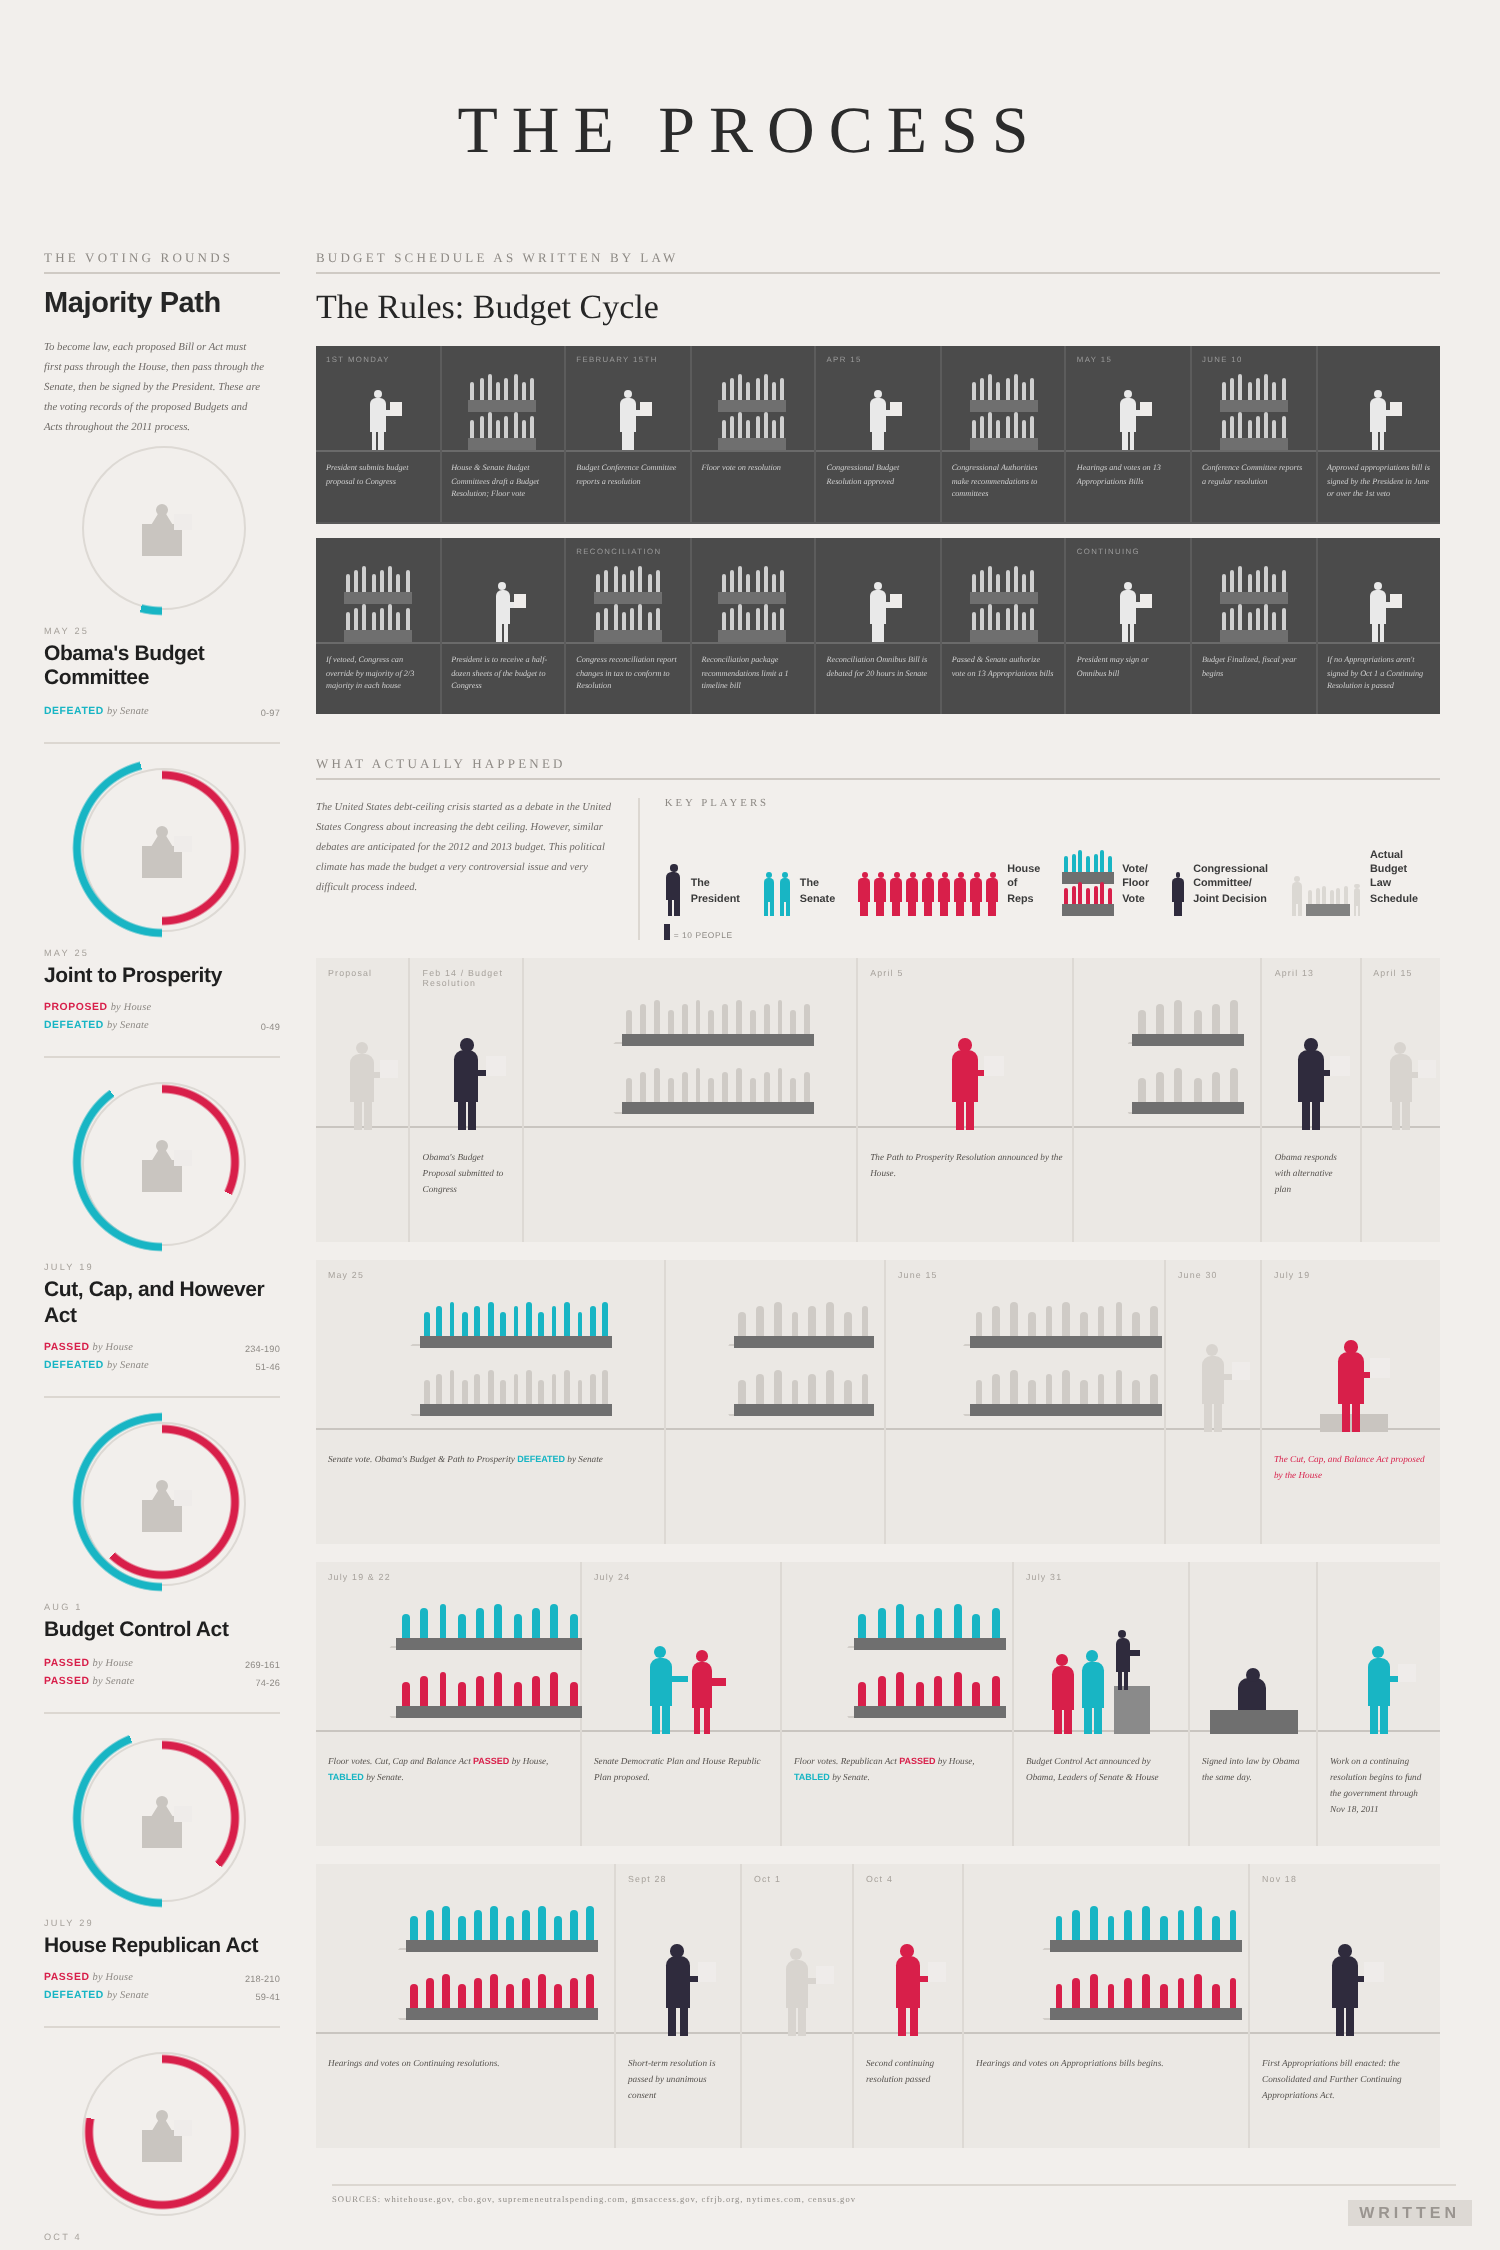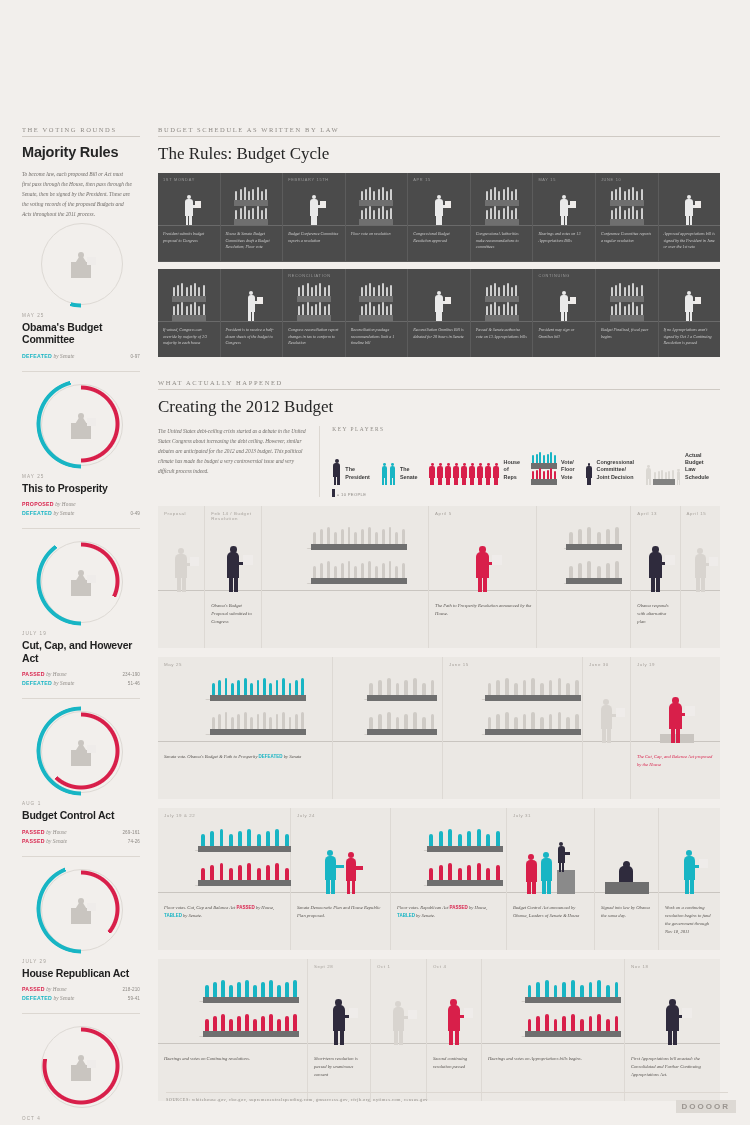--- a/index.html
+++ b/index.html
@@ -128,24 +128,25 @@
     position:absolute;right:14px;bottom:12px;
     font-size:8px;letter-spacing:2px;color:#9a9590;font-weight:bold;
     background:#ddd9d4;padding:2px 6px;
   }
 </style>
 </head>
 <body>
 
 <div class="page">
 
+  <div class="main-title">THE PROCESS</div>
 
   <div class="left">
     <div class="kicker">THE VOTING ROUNDS</div>
-    <div class="sect-title">Majority Rules</div>
+    <div class="sect-title">Majority Path</div>
     <div class="intro">To become law, each proposed Bill or Act must first pass through the House, then pass through the Senate, then be signed by the President. These are the voting records of the proposed Budgets and Acts throughout the 2011 process.</div>
     <div id="rounds-host">
         <div class="round">
           <div class="donut-wrap">
             <div class="donut" style="border:1px solid #ddd9d4;"></div>
             <div class="donut" style="left:14px;top:-1px;width:90px;height:90px;background:conic-gradient(from 180deg,#18b5c4 0deg 14.4deg, transparent 14.4deg 360deg);-webkit-mask:radial-gradient(circle,transparent 40px,#000 41px,#000 44px,transparent 45px);mask:radial-gradient(circle,transparent 40px,#000 41px,#000 44px,transparent 45px);"></div>
             <div class="podium">
               <div class="box"></div>
               <div class="head"></div>
               <div class="body"></div>
@@ -165,21 +166,21 @@
             <div class="donut" style="left:14px;top:-1px;width:90px;height:90px;background:conic-gradient(from 180deg,#18b5c4 0deg 165.6deg, transparent 165.6deg 360deg);-webkit-mask:radial-gradient(circle,transparent 40px,#000 41px,#000 44px,transparent 45px);mask:radial-gradient(circle,transparent 40px,#000 41px,#000 44px,transparent 45px);"></div>
             <div class="donut" style="left:14px;top:-1px;width:90px;height:90px;background:conic-gradient(from 0deg,#d81f4a 0deg 180deg, transparent 180deg 360deg);-webkit-mask:radial-gradient(circle,transparent 34px,#000 35px,#000 38px,transparent 39px);mask:radial-gradient(circle,transparent 34px,#000 35px,#000 38px,transparent 39px);"></div>
             <div class="podium">
               <div class="box"></div>
               <div class="head"></div>
               <div class="body"></div>
               <div class="flag"></div>
             </div>
           </div>
           <div class="rd-date">MAY 25</div>
-          <div class="rd-name">This to Prosperity</div>
+          <div class="rd-name">Joint to Prosperity</div>
           <div class="rd-votes">
             <div class="vline"><span class="vstatus v-prop">PROPOSED</span> <span class="v-by">by House</span></div>
             <div class="vline"><span class="vstatus v-def">DEFEATED</span> <span class="v-by">by Senate</span><span class="v-tally">0-49</span></div>
           </div>
           <div class="rd-sep"></div>
         </div>
         <div class="round">
           <div class="donut-wrap">
             <div class="donut" style="border:1px solid #ddd9d4;"></div>
             <div class="donut" style="left:14px;top:-1px;width:90px;height:90px;background:conic-gradient(from 180deg,#18b5c4 0deg 144deg, transparent 144deg 360deg);-webkit-mask:radial-gradient(circle,transparent 40px,#000 41px,#000 44px,transparent 45px);mask:radial-gradient(circle,transparent 40px,#000 41px,#000 44px,transparent 45px);"></div>
@@ -698,21 +699,20 @@
                 <div class="t" style="left:8.2px;top:10.200000000000001px;width:5.5px;height:2.4px;background:#e9e9e9;"></div>
                 <div class="t" style="left:11px;top:6px;width:6px;height:6.6px;background:#efecea;"></div>
               </div>
             </div>
           </div>
         </div>
     </div>
 
     <div class="happened">
       <div class="kicker">WHAT ACTUALLY HAPPENED</div>
-      <div class="sect-title">Creating the 2012 Budget</div>
 
       <div class="blurb-row">
         <div class="blurb">The United States debt-ceiling crisis started as a debate in the United States Congress about increasing the debt ceiling. However, similar debates are anticipated for the 2012 and 2013 budget. This political climate has made the budget a very controversial issue and very difficult process indeed.</div>
         <div class="keyplayers">
           <div class="kp-kicker">KEY PLAYERS</div>
           <div class="kp-row" id="kp-host">
               <div class="kp-item">
                 <div style="display: flex; align-items: flex-end; gap: 1px;">
                   <div class="man" style="position: relative; width: 9px; height: 26px;">
                     <div class="h" style="left:2.5200000000000005px;top:0;width:3.78px;height:3.78px;background:#2f2b3d;"></div>
@@ -1477,14 +1477,14 @@
                 </div>
                 <div class="tcap">First Appropriations bill enacted: the Consolidated and Further Continuing Appropriations Act.</div>
               </div>
             </div>
           </div>
         </div>
     </div>
   </div>
 
   <div class="sources">SOURCES: whitehouse.gov, cbo.gov, supremeneutralspending.com, gmsaccess.gov, cfrjb.org, nytimes.com, census.gov</div>
-  <div class="watermark">DOOOOR</div>
+  <div class="watermark">WRITTEN</div>
 </div>
 
 </body></html>

